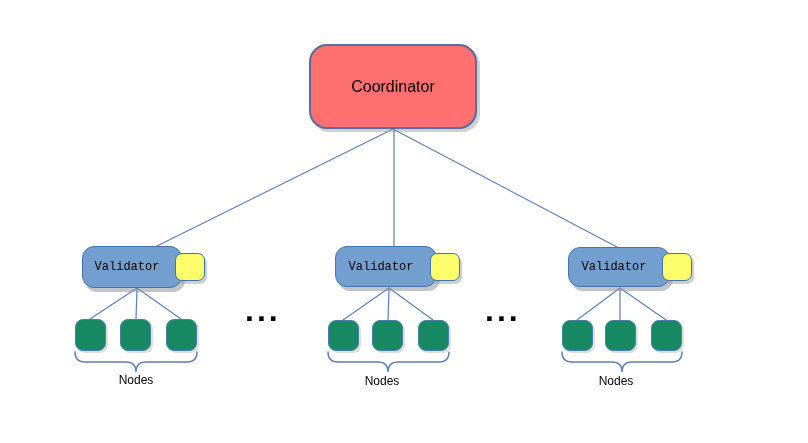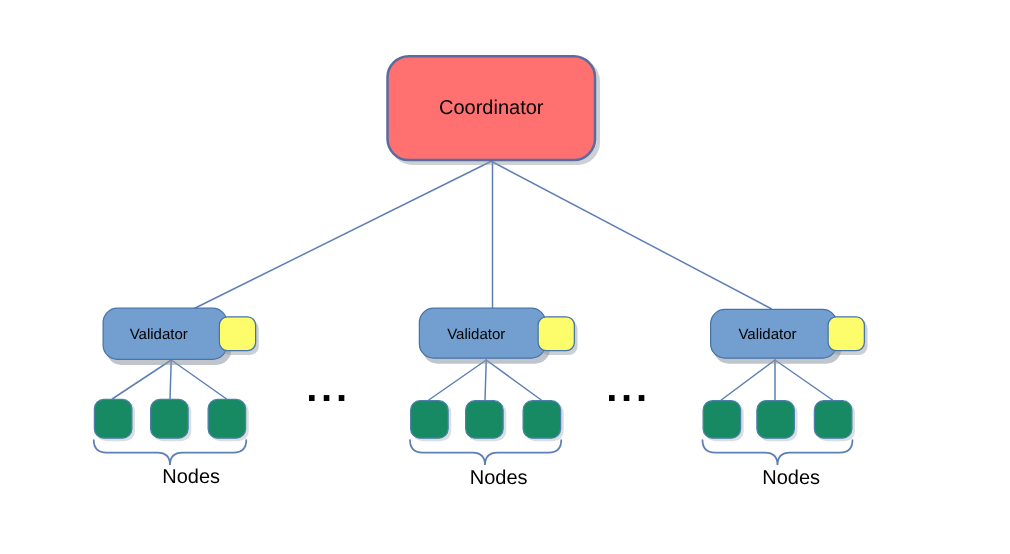--- a/index.html
+++ b/index.html
@@ -21,21 +21,21 @@
     box-shadow:3px 3px 0 rgba(145,150,160,0.45);
     font-size:16px;
   }
   .validator{
     background:#729FCF;
     border:1.5px solid #4673A8;
     border-radius:12px;
     box-shadow:3px 4px 0 rgba(140,150,160,0.55);
     font-size:12px;
   }
-  .validator .vlabel{margin-right:10px;}
+  .validator .vlabel{margin-right:10px;font-family:Liberation Mono, monospace;}
   .v1{left:82px;top:246px;width:100px;height:42px;}
   .v2{left:335px;top:246px;width:102px;height:41px;}
   .v3{left:568px;top:247px;width:102px;height:40px;}
   .badge{
     position:absolute;box-sizing:border-box;
     width:30px;height:28px;
     background:#FDFD6B;
     border:1.5px solid #4673A8;
     border-radius:7px;
     box-shadow:2px 3px 0 rgba(140,150,160,0.45);
@@ -46,22 +46,22 @@
   .node{
     position:absolute;box-sizing:border-box;
     width:31px;height:32px;
     background:#178A64;
     border:1px solid #4C7FAC;
     border-radius:8px;
     box-shadow:2px 2px 0 rgba(140,150,160,0.3);
   }
   .nodes-label{
     position:absolute;width:80px;
-    text-align:right;
-    font-size:16px;
+    text-align:center;
+    font-size:12px;
   }
   .ellipsis{
     position:absolute;
     font-size:32px;font-weight:bold;
     letter-spacing:3px;line-height:32px;
     color:#000;
   }
 </style>
 </head>
 <body>

